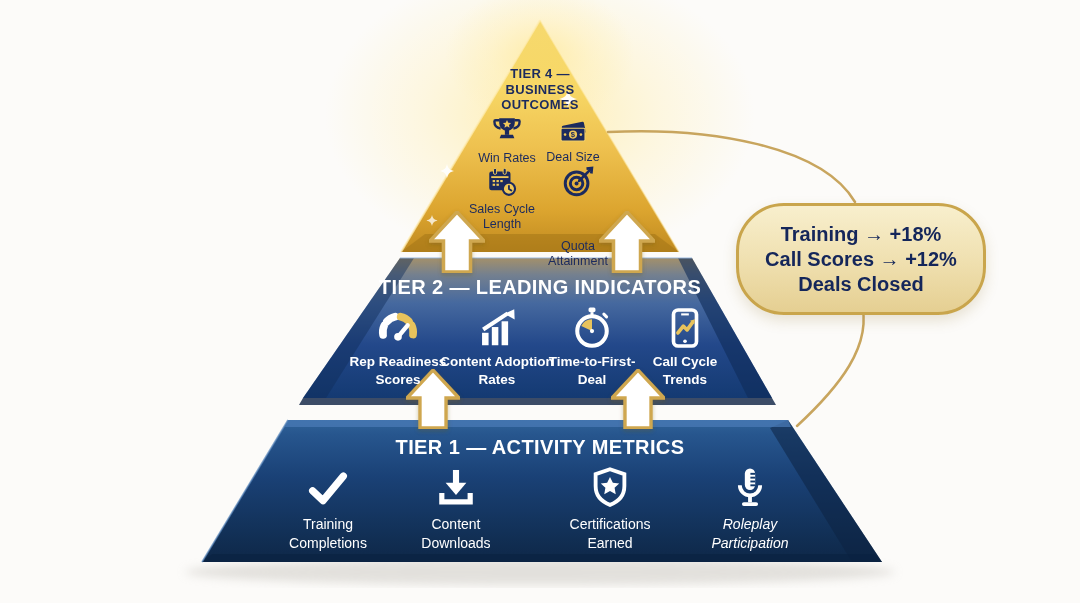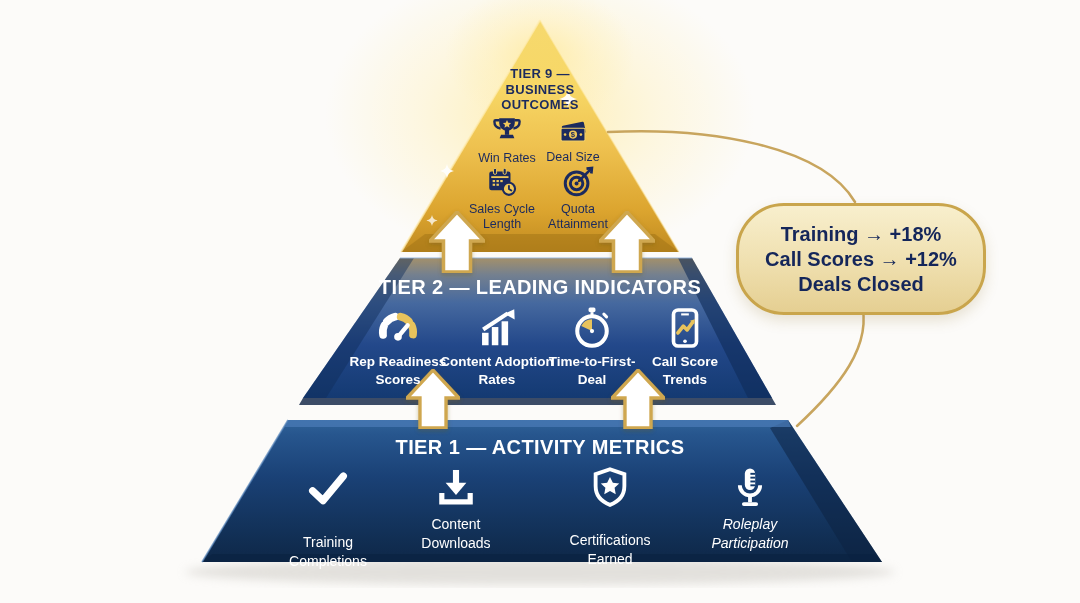--- a/index.html
+++ b/index.html
@@ -121,21 +121,21 @@
   </g>
 
   <g filter="url(#arrowShadow)">
     <use href="#arrow-up" x="429" y="211" width="56" height="62"></use>
     <use href="#arrow-up" x="599" y="211" width="56" height="62"></use>
     <use href="#arrow-up" x="406" y="369" width="54" height="60"></use>
     <use href="#arrow-up" x="611" y="369" width="54" height="60"></use>
   </g>
 </svg>
 
-<div class="abs centered t3-title">TIER 9 —
+<div class="abs centered t3-title">TIER 4 —
 BUSINESS
 OUTCOMES</div>
 
 <div class="abs centered item t3-item" style="left:507px;top:114px;width:78px;">
   <span class="icon">
     <svg width="34" height="34" viewBox="0 0 24 24">
       <path d="M6.5 3h11v3.4a5.5 5.5 0 0 1-11 0z" fill="#1b2a5e"></path>
       <path d="M6.8 4.4H4a.9.9 0 0 0-.9.9c0 2.7 1.9 4.5 4.4 4.9" fill="none" stroke="#1b2a5e" stroke-width="1.7"></path>
       <path d="M17.2 4.4H20a.9.9 0 0 1 .9.9c0 2.7-1.9 4.5-4.4 4.9" fill="none" stroke="#1b2a5e" stroke-width="1.7"></path>
       <polygon points="12,4.3 12.9,6.1 14.9,6.3 13.4,7.7 13.8,9.7 12,8.7 10.2,9.7 10.6,7.7 9.1,6.3 11.1,6.1" fill="#efc85a"></polygon>
@@ -176,21 +176,21 @@
         <rect x="5.4" y="13.2" width="1.7" height="1.5"></rect>
           <rect x="8.1" y="13.2" width="1.7" height="1.5"></rect>
       </g>
       <circle cx="16.9" cy="16.8" r="4.3" fill="#efc85a" stroke="#1b2a5e" stroke-width="1.5"></circle>
       <path d="M16.9 14.7v2.2l1.7 1.1" fill="none" stroke="#1b2a5e" stroke-width="1.3" stroke-linecap="round"></path>
     </svg>
   </span>
   <div class="label">Sales Cycle Length</div>
 </div>
 
-<div class="abs centered item t3-item" style="left:578px;top:165px;width:88px;">
+<div class="abs centered item t3-item" style="left:578px;top:165px;width:88px;gap:37px;">
   <span class="icon">
     <svg width="34" height="34" viewBox="0 0 24 24" fill="none" stroke="#1b2a5e">
       <circle cx="11" cy="13" r="8" stroke-width="2.1"></circle>
       <circle cx="11" cy="13" r="4.4" stroke-width="2.1"></circle>
       <circle cx="11" cy="13" r="1.4" fill="#1b2a5e" stroke="none"></circle>
       <path d="M21.6 2.4 L12.6 11.4" stroke-width="1.9"></path>
       <path d="M18 2.6 L21.8 2.2 L21.4 6" stroke-width="1.9"></path>
       <polygon points="11.6,12.4 15,11.2 12.8,9.2" fill="#1b2a5e" stroke="none"></polygon>
     </svg>
   </span>
@@ -241,46 +241,46 @@
 <div class="abs centered item t2-item" style="left:685px;top:305px;width:92px;">
   <span class="icon">
     <svg width="46" height="46" viewBox="0 0 24 24" fill="none">
       <rect x="6" y="2.6" width="12" height="18.8" rx="2.4" stroke="#ffffff" stroke-width="1.9"></rect>
       <line x1="10" y1="4.9" x2="14" y2="4.9" stroke="#ffffff" stroke-width="1.1"></line>
       <circle cx="12" cy="18.9" r=".95" fill="#ffffff"></circle>
       <path d="M8.3 14.6 L11.1 11 L13.1 13 L16 9" stroke="#e8c35c" stroke-width="1.9" stroke-linecap="round" stroke-linejoin="round"></path>
       <polygon points="14.6,8.2 17.2,7.4 16.8,10.1" fill="#e8c35c"></polygon>
     </svg>
   </span>
-  <div class="label">Call Score Trends</div>
+  <div class="label">Call Cycle Trends</div>
 </div>
 
 <div class="abs centered tier-title t1-title">TIER 1 — ACTIVITY METRICS</div>
 
-<div class="abs centered item t1-item" style="left:328px;top:465px;width:122px;gap:18px;">
+<div class="abs centered item t1-item" style="left:328px;top:465px;width:122px;">
   <span class="icon">
     <svg width="46" height="46" viewBox="0 0 24 24" fill="none">
       <path d="M4 13.5 L9.4 18.6 L20 5.8" stroke="#ffffff" stroke-width="3.8" stroke-linecap="round" stroke-linejoin="round"></path>
     </svg>
   </span>
   <div class="label">Training Completions</div>
 </div>
 
 <div class="abs centered item t1-item" style="left:456px;top:465px;width:122px;">
   <span class="icon">
     <svg width="46" height="46" viewBox="0 0 24 24">
       <rect x="10.4" y="2.6" width="3.2" height="7.2" fill="#ffffff"></rect>
       <polygon points="6.6,9.3 17.4,9.3 12,15.6" fill="#ffffff"></polygon>
       <path d="M4.6 14.6 v4.6 h14.8 v-4.6" fill="none" stroke="#ffffff" stroke-width="2.7"></path>
     </svg>
   </span>
   <div class="label">Content Downloads</div>
 </div>
 
-<div class="abs centered item t1-item" style="left:610px;top:465px;width:128px;gap:16px;">
+<div class="abs centered item t1-item" style="left:610px;top:465px;width:128px;">
   <span class="icon">
     <svg width="46" height="46" viewBox="0 0 24 24" fill="none">
       <path d="M12 2.2 L19.5 4.8 V11 c0 5-3.2 8.2-7.5 9.8 C7.7 19.2 4.5 16 4.5 11 V4.8 Z" stroke="#ffffff" stroke-width="2"></path>
       <polygon points="12,6.3 13.5,9.3 16.8,9.7 14.4,11.9 15,15.2 12,13.6 9,15.2 9.6,11.9 7.2,9.7 10.5,9.3" fill="#ffffff"></polygon>
     </svg>
   </span>
   <div class="label">Certifications Earned</div>
 </div>
 
 <div class="abs centered item t1-item" style="left:750px;top:465px;width:126px;font-style:italic;">

